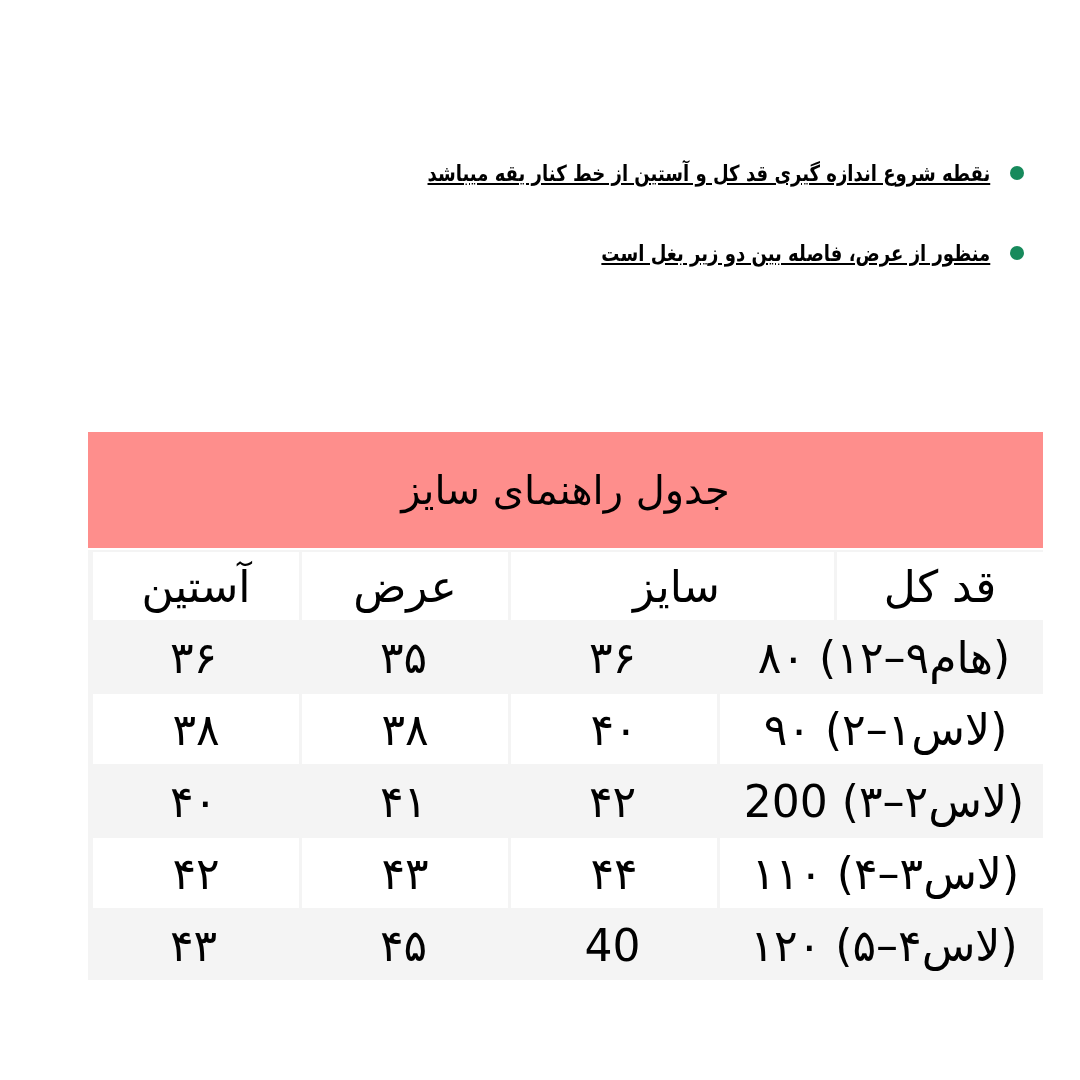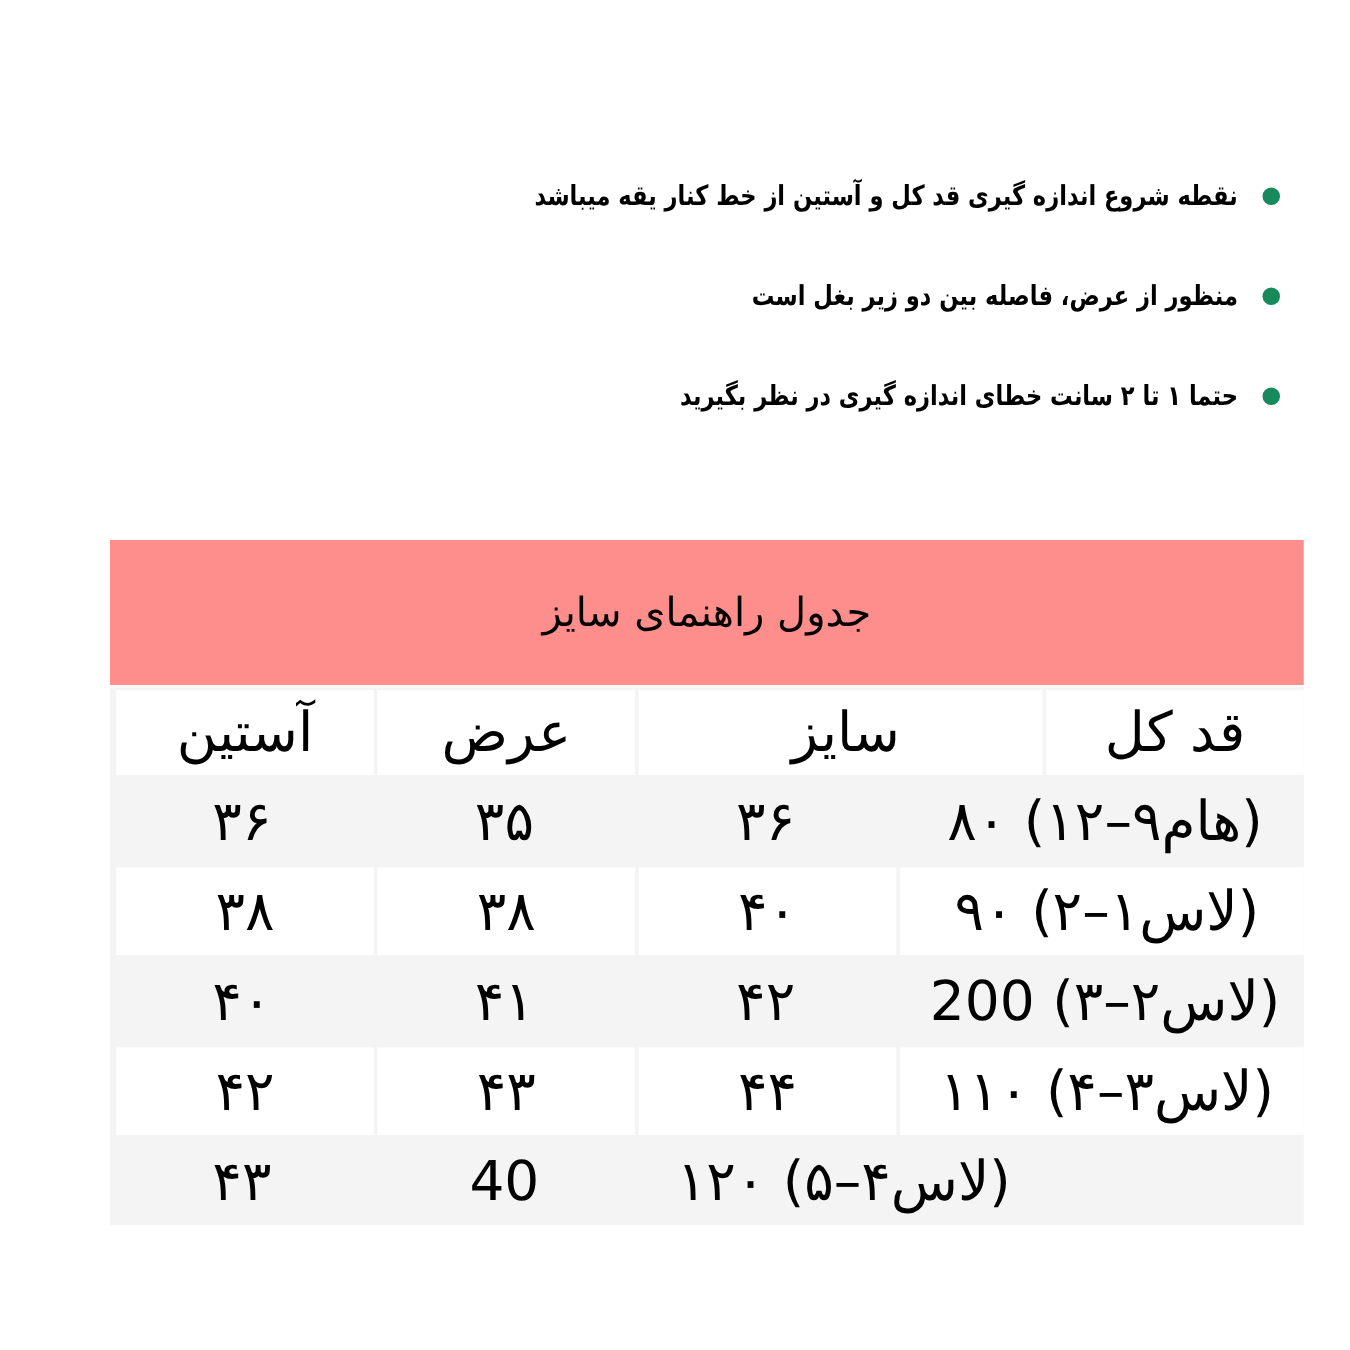--- a/index.html
+++ b/index.html
@@ -11,23 +11,24 @@
       width: 1080px;
       height: 1080px;
       position: relative;
       overflow: hidden;
       font-family: "DejaVu Sans", sans-serif;
       color: #000;
     }
     .notes {
       position: absolute;
       right: 56px;
-      top: 134px;
+      top: 150px;
       width: 700px;
       direction: rtl;
+      text-decoration: underline;
     }
     .note {
       display: flex;
       align-items: center;
       height: 46px;
       margin-bottom: 34px;
     }
     .bullet {
       width: 14px;
       height: 14px;
@@ -50,21 +51,21 @@
       left: 88px;
       top: 432px;
       width: 955px;
     }
     .table-title {
       height: 116px;
       background: #fe8e8c;
       display: flex;
       align-items: center;
       justify-content: center;
-      font-size: 32px;
+      font-size: 40px;
       direction: rtl;
     }
     .grid {
       margin-top: 2px;
       background: #f4f4f4;
       padding: 2px 0 0 0;
     }
     .row {
       display: flex;
       direction: ltr;
@@ -106,24 +107,20 @@
 
 <div class="notes">
   <div class="note">
     <span class="bullet"></span>
     <span class="note-text">نقطه شروع اندازه گیری قد کل و آستین از خط کنار یقه میباشد</span>
   </div>
   <div class="note">
     <span class="bullet"></span>
     <span class="note-text">منظور از عرض، فاصله بین دو زیر بغل است</span>
   </div>
-  <div class="note">
-    <span class="bullet"></span>
-    <span class="note-text">حتما ۱ تا ۲ سانت خطای اندازه گیری در نظر بگیرید</span>
-  </div>
 </div>
 
 <div class="size-table">
   <div class="table-title">جدول راهنمای سایز</div>
   <div class="grid">
     <div class="row header">
       <div class="cell c1">آستین</div>
       <div class="cell c2">عرض</div>
       <div class="cell c4">سایز</div>
       <div class="cell c3">قد کل</div>
@@ -160,19 +157,20 @@
       <div class="cell c1">۴۲</div>
       <div class="cell c2">۴۳</div>
       <div class="cell c3">۴۴</div>
       <div class="cell c4">
           <span class="size-label">۱۱۰ (۴–۳سال)</span>
         </div>
     </div>
 
     <div class="row data gray">
       <div class="cell c1">۴۳</div>
+      <div class="cell c2">۴۵</div>
       <div class="cell c3">40</div>
       <div class="cell c4">
           <span class="size-label">۱۲۰ (۵–۴سال)</span>
         </div>
     </div>
   </div>
 </div>
 
 </body></html>

